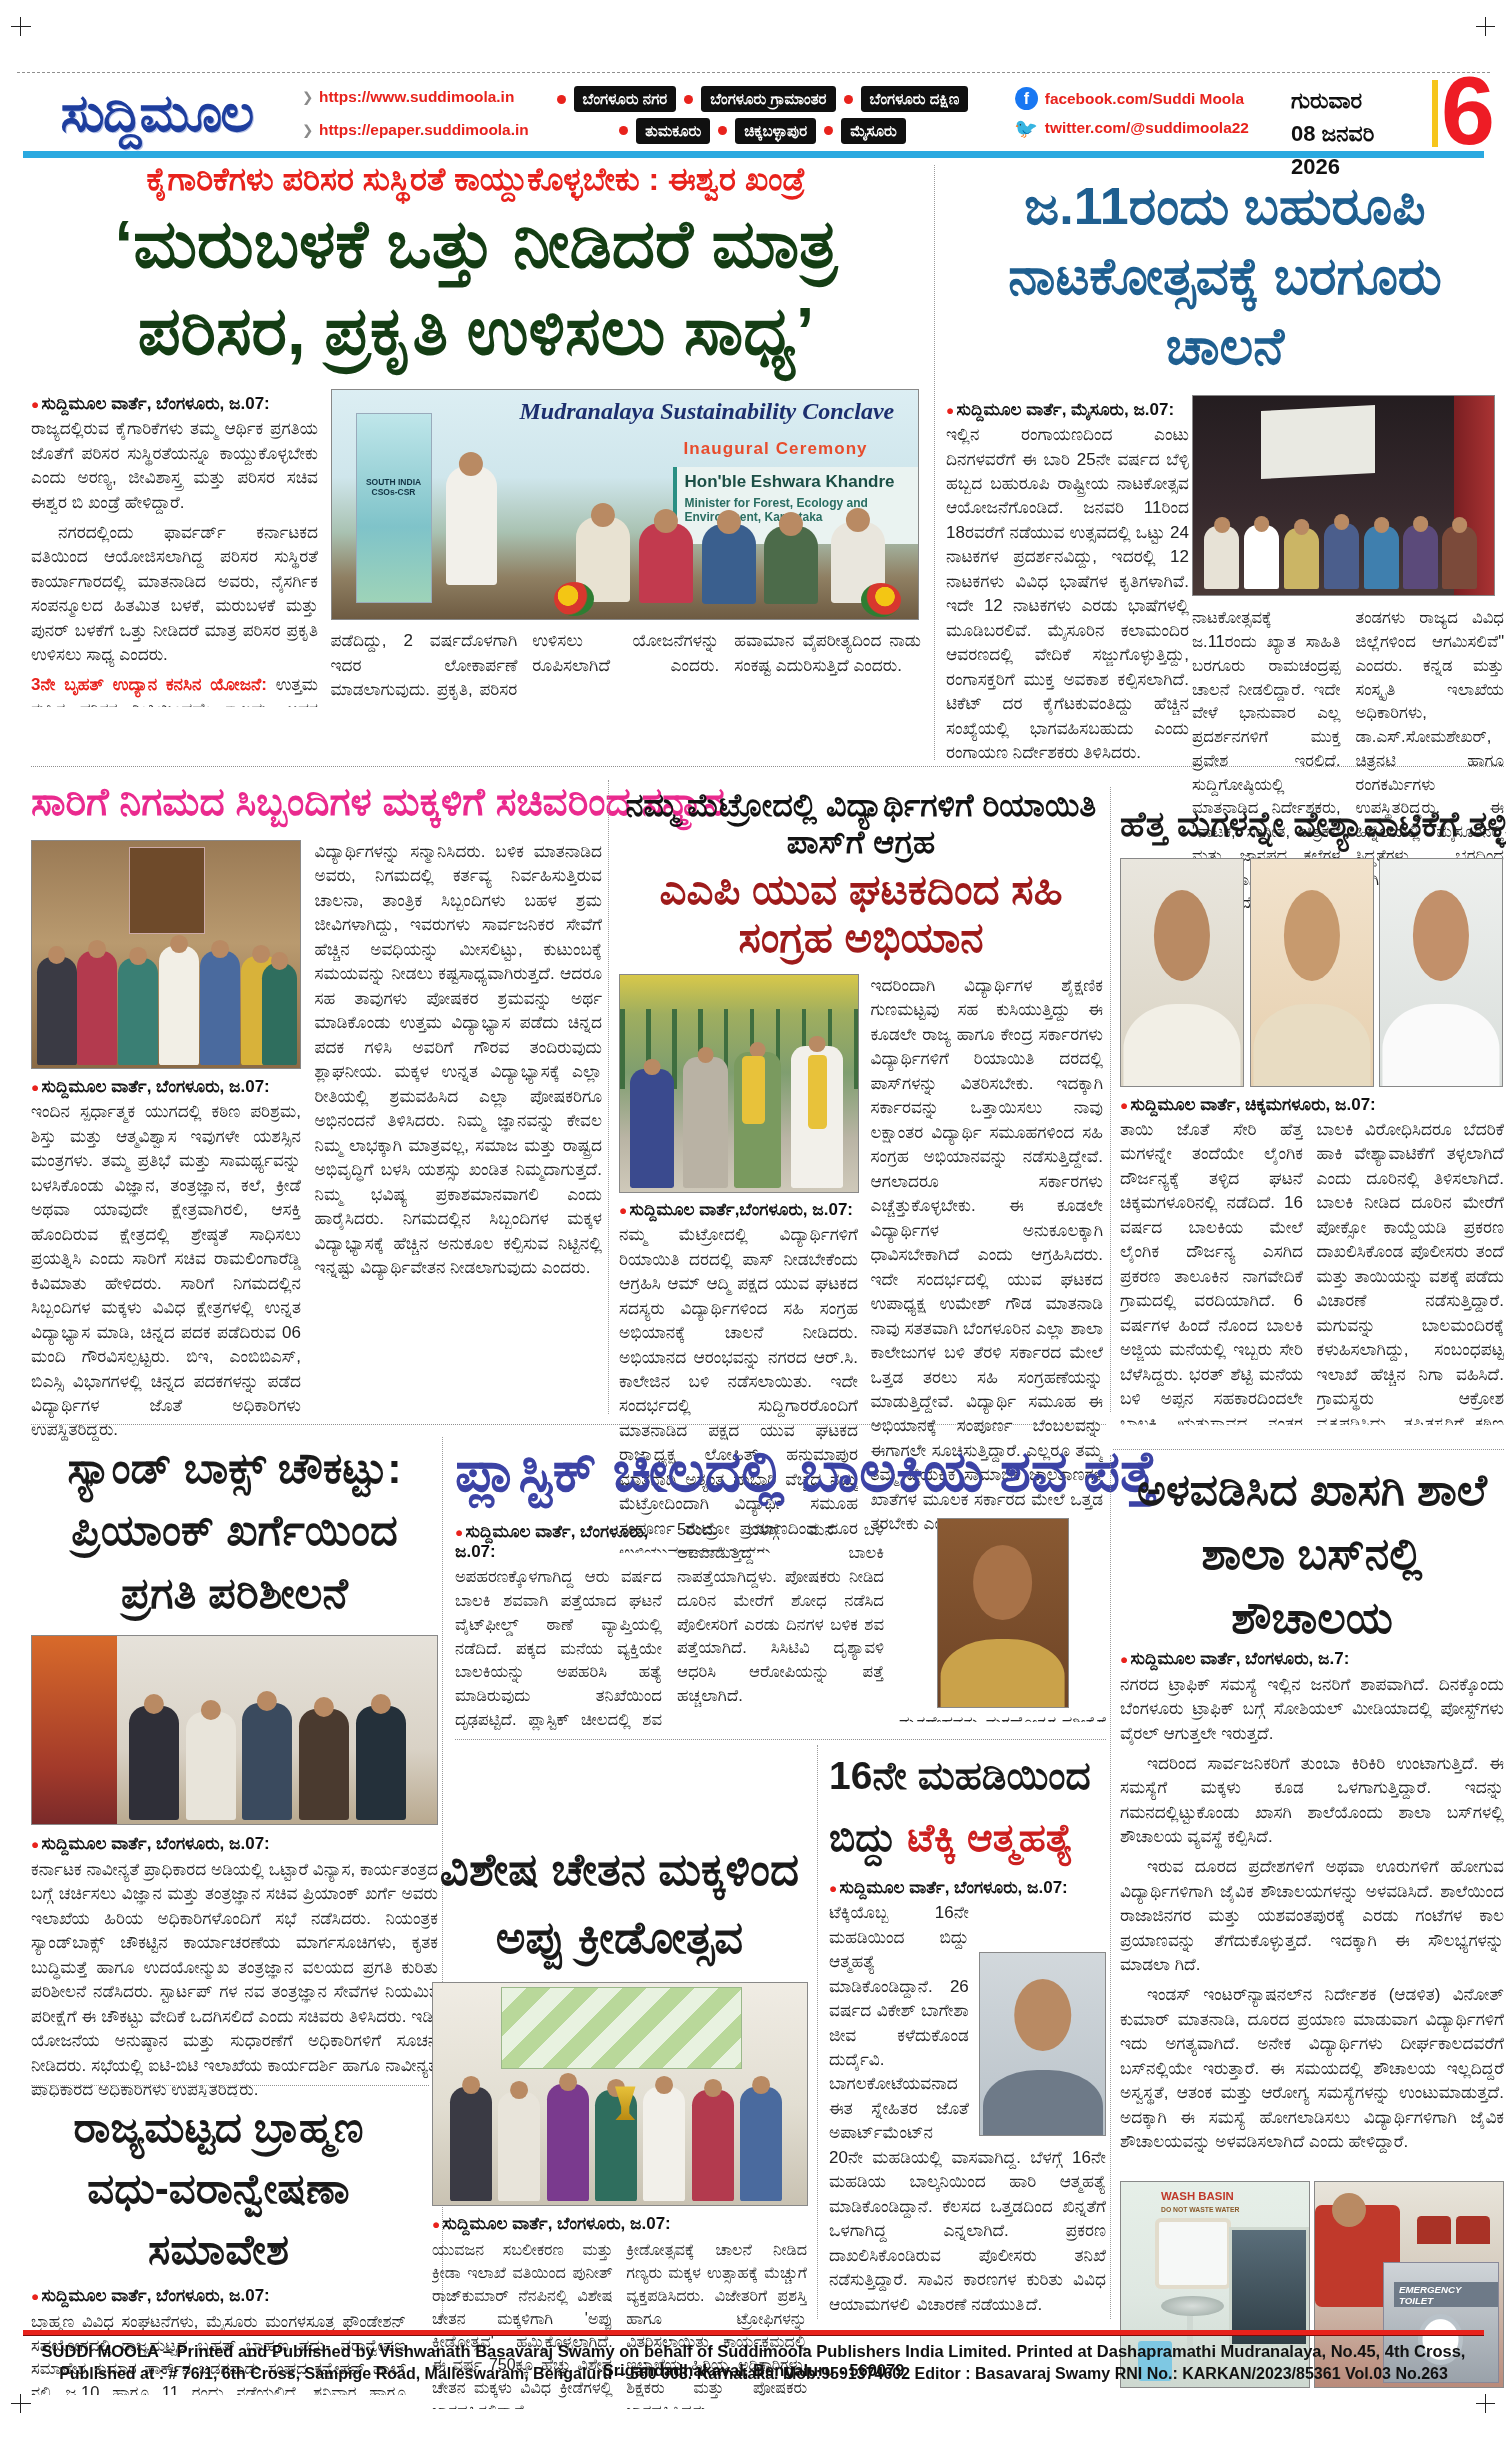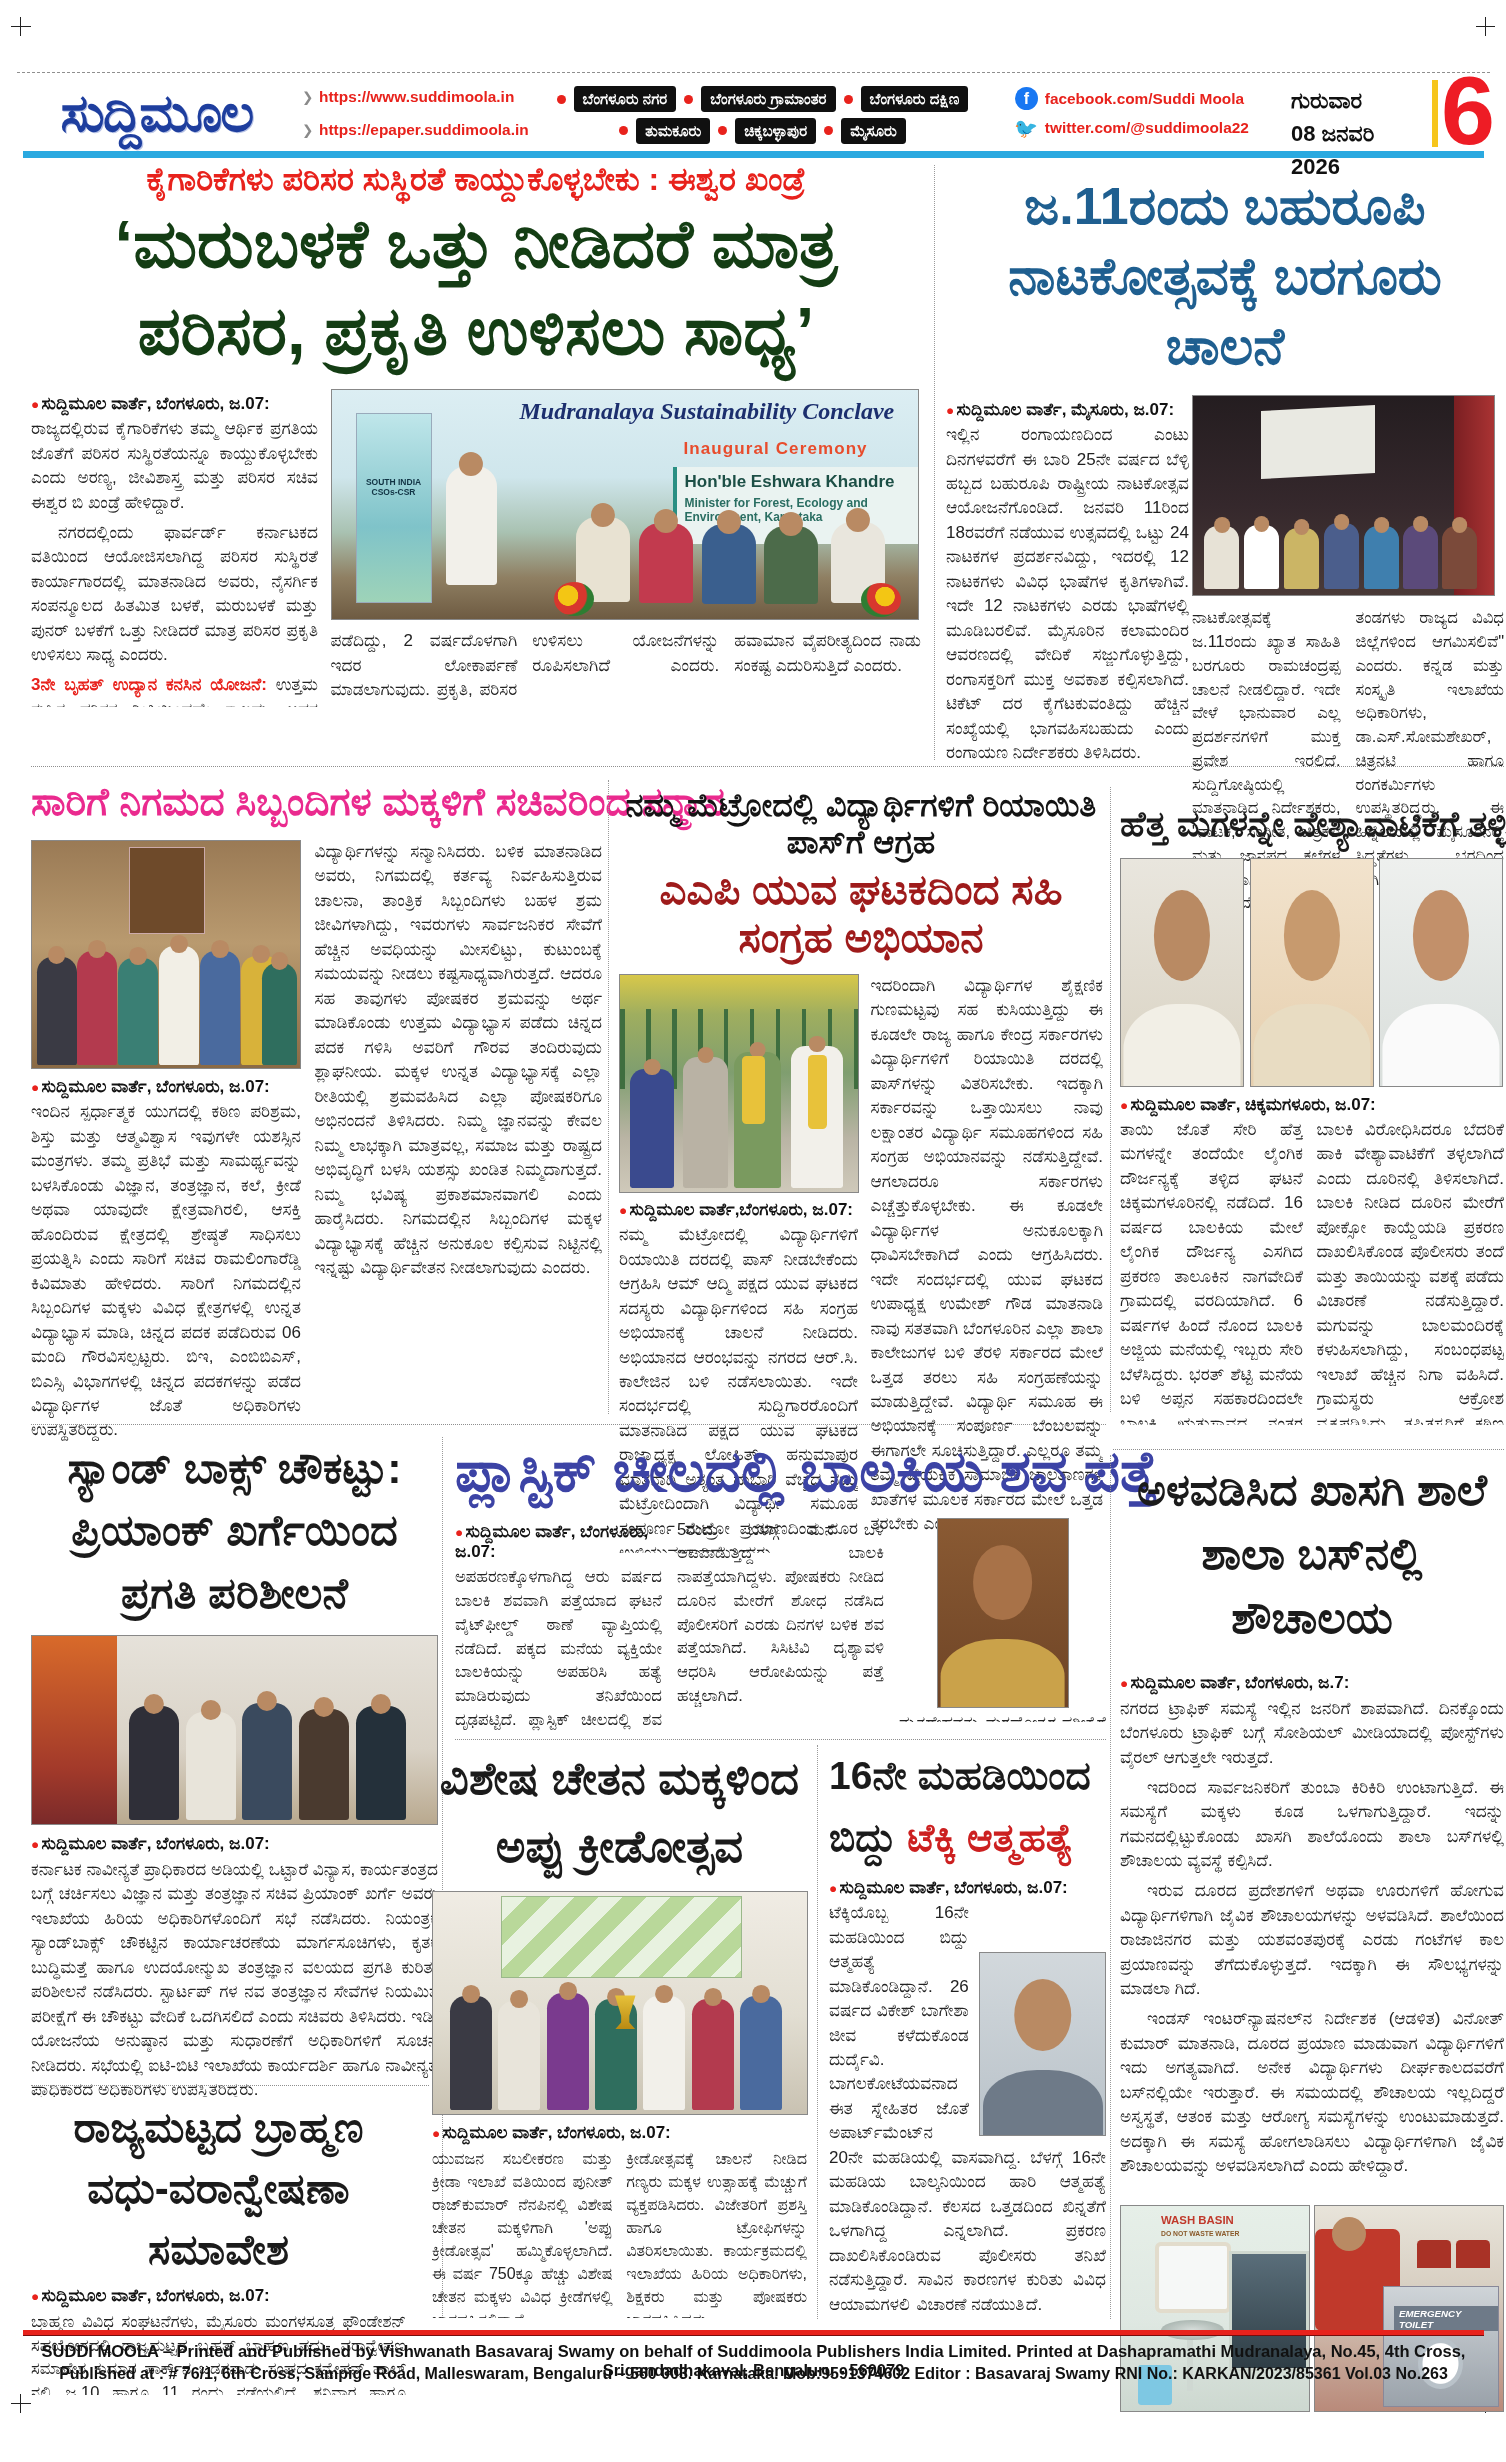--- a/index.html
+++ b/index.html
@@ -297,21 +297,21 @@
       <div class="photo portrait" style="width:130px;height:188px;margin:0 auto;background:linear-gradient(180deg,#8a5a33,#6e4426);--shirt:#caa24a;--skin:#a87248"></div>
       <div class="bodytxt clip" style="height:11.4px;font-size:16.5px;margin-top:3.4px">
         <p class="nf">ಮೃತದೇಹವನ್ನು ಮರಣೋತ್ತರ ಪರೀಕ್ಷೆಗೆ ಒಳಪಡಿಸಲಾಗಿದ್ದು, ಹೆಚ್ಚಿನ ತನಿಖೆ ಮುಂದುವರಿದಿದೆ ಎಂದು ಪೊಲೀಸರು ತಿಳಿಸಿದ್ದಾರೆ.</p>
       </div>
     </div>
   </div>
 </div>
 
 <div class="hdot" style="left:455px;top:1739px;width:651px"></div>
 
-<div class="abs" style="left:432px;top:1745px;width:375px;height:574px">
+<div class="abs" style="left:432px;top:1836px;width:375px;height:574px">
   <div class="headline" style="font-size:45px;line-height:1.5">
     <div>ವಿಶೇಷ ಚೇತನ ಮಕ್ಕಳಿಂದ</div>
     <div>ಅಪ್ಪು ಕ್ರೀಡೋತ್ಸವ</div>
   </div>
   <div class="photo" style="width:374px;height:222px;margin-top:11.4px;background:linear-gradient(180deg,#f0ece4 0%,#e2ded2 55%,#c9c2b2 100%);font-size:17px">
     <span class="abs" style="left:68px;top:3.4px;width:239px;height:80px;background:repeating-linear-gradient(135deg,#e8f2e0 0 17px,#b9d89a 17px 34px);border:1.1px solid #9ab88a"></span>
     <span class="pp" style="left:17px;bottom:4.5px;width:42px;height:114px;background:#3a3a44"></span>
     <span class="pp" style="left:65px;bottom:4.5px;width:42px;height:109px;background:#e8e4da"></span>
     <span class="pp" style="left:114px;bottom:4.5px;width:42px;height:117px;background:#7a3a8e"></span>
     <span class="pp" style="left:162px;bottom:4.5px;width:42px;height:111px;background:#2f6e5e"></span>
@@ -344,21 +344,21 @@
     <p class="nf">ಟೆಕ್ಕಿಯೊಬ್ಬ 16ನೇ ಮಹಡಿಯಿಂದ ಬಿದ್ದು ಆತ್ಮಹತ್ಯೆ ಮಾಡಿಕೊಂಡಿದ್ದಾನೆ. 26 ವರ್ಷದ ವಿಕೇಶ್ ಬಾಗೇಶಾ ಜೀವ ಕಳೆದುಕೊಂಡ ದುರ್ದೈವಿ. ಬಾಗಲಕೋಟೆಯವನಾದ ಈತ ಸ್ನೇಹಿತರ ಜೊತೆ ಅಪಾರ್ಟ್‌ಮೆಂಟ್‌ನ 20ನೇ ಮಹಡಿಯಲ್ಲಿ ವಾಸವಾಗಿದ್ದ. ಬೆಳಗ್ಗೆ 16ನೇ ಮಹಡಿಯ ಬಾಲ್ಕನಿಯಿಂದ ಹಾರಿ ಆತ್ಮಹತ್ಯೆ ಮಾಡಿಕೊಂಡಿದ್ದಾನೆ. ಕೆಲಸದ ಒತ್ತಡದಿಂದ ಖಿನ್ನತೆಗೆ ಒಳಗಾಗಿದ್ದ ಎನ್ನಲಾಗಿದೆ. ಪ್ರಕರಣ ದಾಖಲಿಸಿಕೊಂಡಿರುವ ಪೊಲೀಸರು ತನಿಖೆ ನಡೆಸುತ್ತಿದ್ದಾರೆ. ಸಾವಿನ ಕಾರಣಗಳ ಕುರಿತು ವಿವಿಧ ಆಯಾಮಗಳಲ್ಲಿ ವಿಚಾರಣೆ ನಡೆಯುತ್ತಿದೆ.</p>
   </div>
 </div>
 
 <div class="vdot" style="left:1110px;top:1455px;height:864px"></div>
 <div class="abs" style="left:1120px;top:1458px;width:384px;height:861px">
   <div class="headline" style="font-size:44px;line-height:1.45">
     <div>ಅಳವಡಿಸಿದ ಖಾಸಗಿ ಶಾಲೆ</div>
     <div>ಶಾಲಾ ಬಸ್‌ನಲ್ಲಿ ಶೌಚಾಲಯ</div>
   </div>
-  <div class="byline" style="margin-top:24px"><span class="bdot">●</span><span>ಸುದ್ದಿಮೂಲ ವಾರ್ತೆ, ಬೆಂಗಳೂರು, ಜ.7:</span></div>
+  <div class="byline" style="margin-top:0"><span class="bdot">●</span><span>ಸುದ್ದಿಮೂಲ ವಾರ್ತೆ, ಬೆಂಗಳೂರು, ಜ.7:</span></div>
   <div class="bodytxt clip" style="height:500px">
     <p class="nf">ನಗರದ ಟ್ರಾಫಿಕ್ ಸಮಸ್ಯೆ ಇಲ್ಲಿನ ಜನರಿಗೆ ಶಾಪವಾಗಿದೆ.  ದಿನಕ್ಕೊಂದು ಬೆಂಗಳೂರು ಟ್ರಾಫಿಕ್ ಬಗ್ಗೆ ಸೋಶಿಯಲ್ ಮೀಡಿಯಾದಲ್ಲಿ ಪೋಸ್ಟ್‌ಗಳು ವೈರಲ್ ಆಗುತ್ತಲೇ ಇರುತ್ತದೆ.</p>
     <p>ಇದರಿಂದ ಸಾರ್ವಜನಿಕರಿಗೆ ತುಂಬಾ ಕಿರಿಕಿರಿ ಉಂಟಾಗುತ್ತಿದೆ. ಈ ಸಮಸ್ಯೆಗೆ ಮಕ್ಕಳು ಕೂಡ ಒಳಗಾಗುತ್ತಿದ್ದಾರೆ. ಇದನ್ನು ಗಮನದಲ್ಲಿಟ್ಟುಕೊಂಡು ಖಾಸಗಿ ಶಾಲೆಯೊಂದು ಶಾಲಾ ಬಸ್‌ಗಳಲ್ಲಿ ಶೌಚಾಲಯ ವ್ಯವಸ್ಥೆ ಕಲ್ಪಿಸಿದೆ.</p>
     <p>ಇರುವ ದೂರದ ಪ್ರದೇಶಗಳಿಗೆ ಅಥವಾ ಊರುಗಳಿಗೆ ಹೋಗುವ ವಿದ್ಯಾರ್ಥಿಗಳಿಗಾಗಿ ಜೈವಿಕ ಶೌಚಾಲಯಗಳನ್ನು ಅಳವಡಿಸಿದೆ. ಶಾಲೆಯಿಂದ ರಾಜಾಜಿನಗರ ಮತ್ತು ಯಶವಂತಪುರಕ್ಕೆ ಎರಡು ಗಂಟೆಗಳ ಕಾಲ ಪ್ರಯಾಣವನ್ನು ತೆಗೆದುಕೊಳ್ಳುತ್ತದೆ. ಇದಕ್ಕಾಗಿ ಈ ಸೌಲಭ್ಯಗಳನ್ನು ಮಾಡಲಾ ಗಿದೆ.</p>
     <p>ಇಂಡಸ್ ಇಂಟರ್‌ನ್ಯಾಷನಲ್‌ನ ನಿರ್ದೇಶಕ (ಆಡಳಿತ) ವಿನೋತ್ ಕುಮಾರ್ ಮಾತನಾಡಿ, ದೂರದ ಪ್ರಯಾಣ ಮಾಡುವಾಗ ವಿದ್ಯಾರ್ಥಿಗಳಿಗೆ ಇದು ಅಗತ್ಯವಾಗಿದೆ. ಅನೇಕ ವಿದ್ಯಾರ್ಥಿಗಳು ದೀರ್ಘಕಾಲದವರೆಗೆ ಬಸ್‌ನಲ್ಲಿಯೇ ಇರುತ್ತಾರೆ. ಈ ಸಮಯದಲ್ಲಿ ಶೌಚಾಲಯ ಇಲ್ಲದಿದ್ದರೆ ಅಸ್ವಸ್ಥತೆ, ಆತಂಕ ಮತ್ತು ಆರೋಗ್ಯ ಸಮಸ್ಯೆಗಳನ್ನು ಉಂಟುಮಾಡುತ್ತದೆ. ಅದಕ್ಕಾಗಿ ಈ ಸಮಸ್ಯೆ ಹೋಗಲಾಡಿಸಲು ವಿದ್ಯಾರ್ಥಿಗಳಿಗಾಗಿ ಜೈವಿಕ ಶೌಚಾಲಯವನ್ನು ಅಳವಡಿಸಲಾಗಿದೆ ಎಂದು ಹೇಳಿದ್ದಾರೆ.</p>
   </div>
   <div style="display:flex;gap:4.5px;margin-top:8px">
     <div class="photo" style="width:189px;height:205px;background:linear-gradient(180deg,#e6efe8 0%,#dfe8e2 55%,#cdd8d0 100%)">
       <div class="photo-label" style="left:40px;top:8px;color:#c0392b;font-size:11.4px">
         <span>WASH BASIN</span><br>

